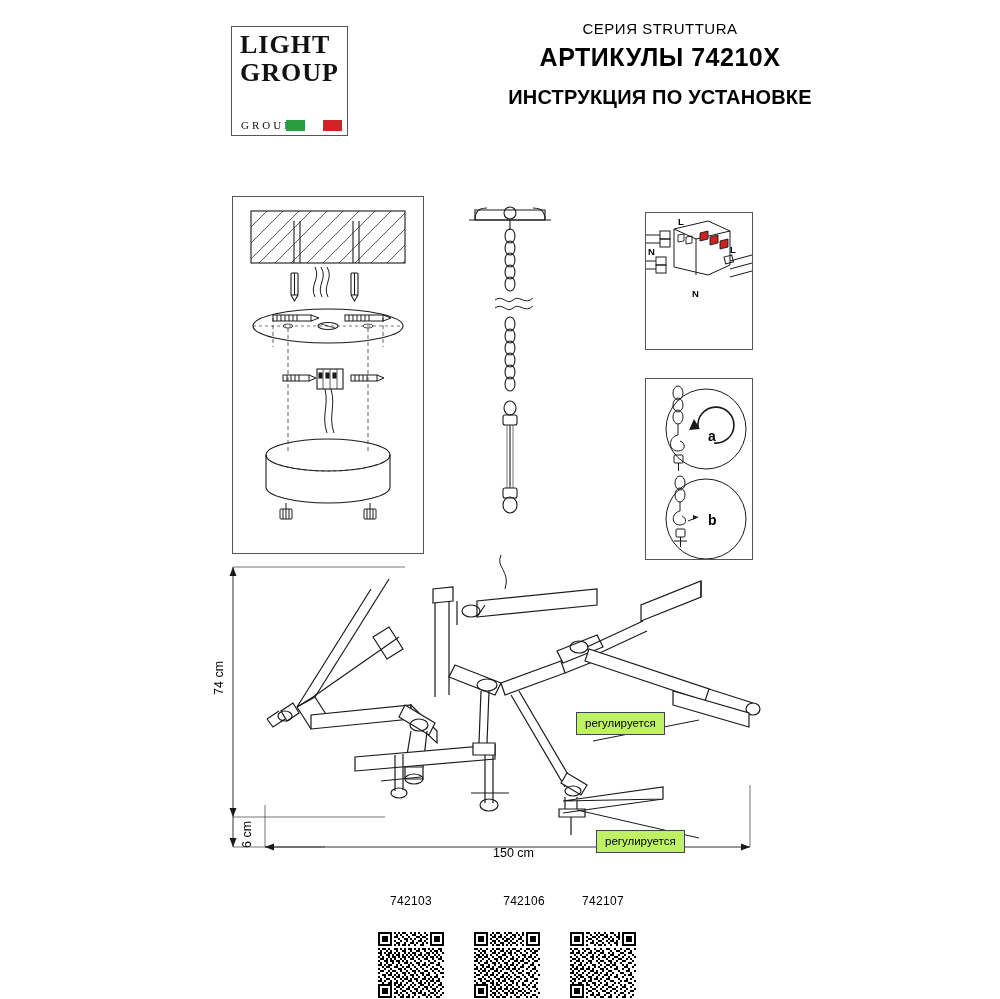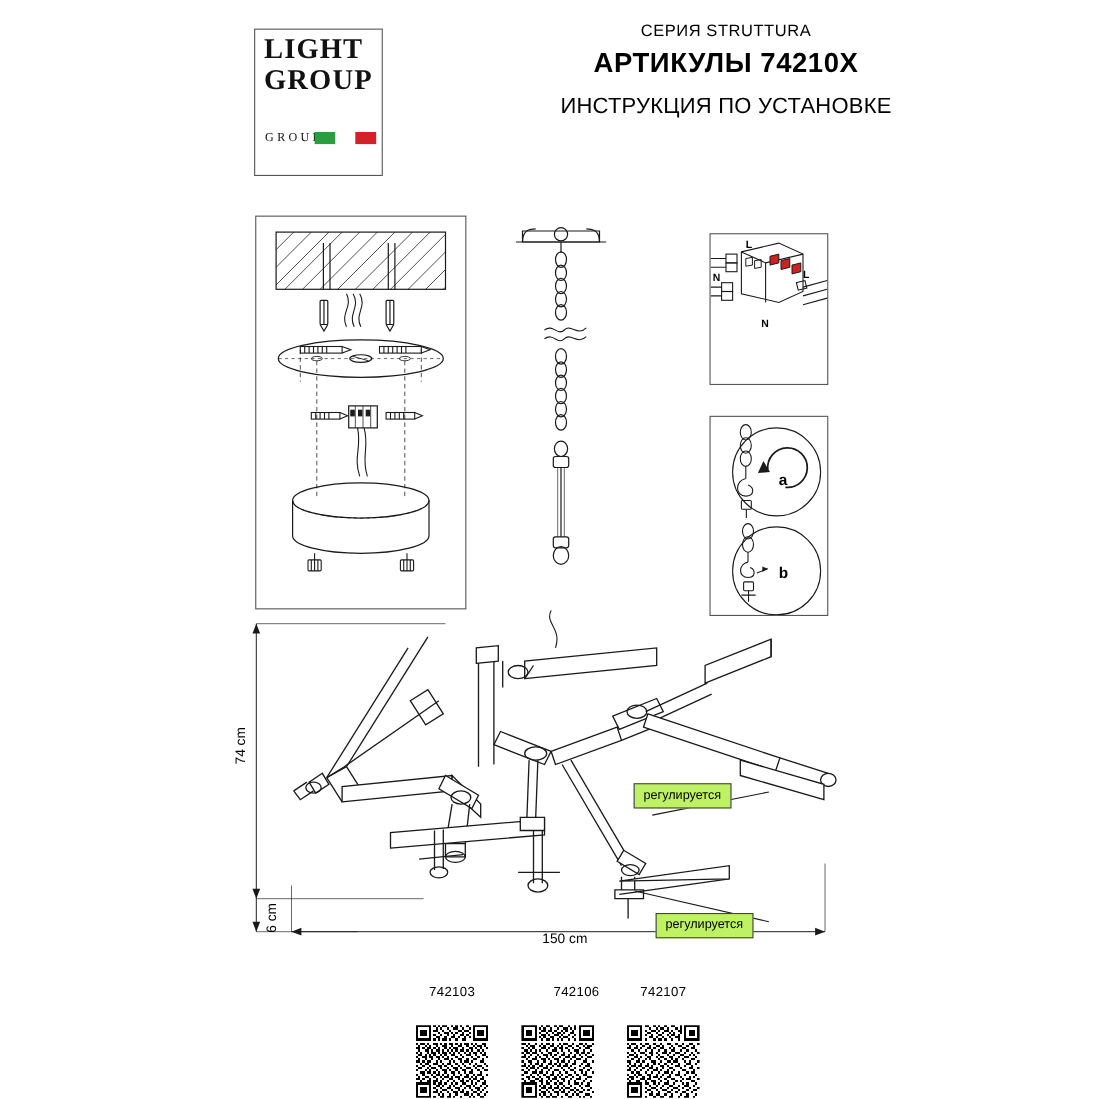--- a/index.html
+++ b/index.html
@@ -20,21 +20,21 @@
     width: 1000px;
     height: 999px;
   }
 
   
   .logo-box {
     position: absolute;
     left: 231px;
     top: 26px;
     width: 117px;
-    height: 134px;
+    height: 110px;
     border: 1.5px solid #555;
     box-sizing: border-box;
     background: #fff;
   }
   .logo-text {
     position: absolute;
     left: 8px;
     top: 4px;
     font-family: "Liberation Serif", serif;
     font-weight: bold;
@@ -80,21 +80,21 @@
   }
   .hl2 {
     font-size: 25px;
     font-weight: bold;
     letter-spacing: 0.5px;
     line-height: 30px;
   }
   .hl3 {
     margin-top: 12px;
     font-size: 20px;
-    font-weight: normal;
+    font-weight: bold;
     line-height: 26px;
     letter-spacing: 0.2px;
   }
 
   
   .panel {
     position: absolute;
     border: 1.2px solid #555;
     box-sizing: border-box;
     background: #fff;

